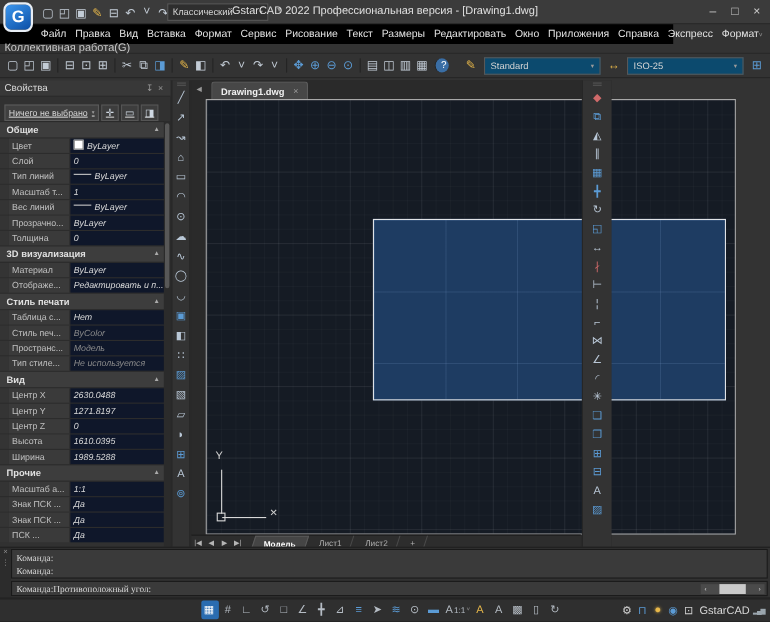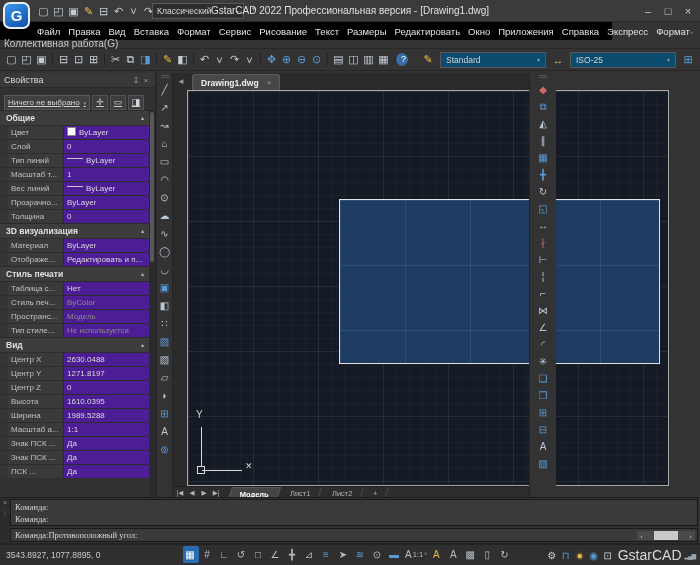--- a/index.html
+++ b/index.html
@@ -65,22 +65,22 @@
   .props-ctl .pbtn { width:16px; height:15px; background:#3d3d3d; border:1px solid #555; margin-left:2px;
     color:#cfd8e2; font-size:9px; text-align:center; line-height:13px; }
   .pgrid { position:absolute; left:0; top:37px; right:6px; bottom:0; overflow:hidden; }
   .psec-head { height:15px; line-height:15px; background:#3d3d3d; border-top:1px solid #2a2a2a;
     font-size:8.5px; font-weight:bold; color:#e0e0e0; padding-left:6px; display:flex; align-items:center; }
   .psec-head .caret { margin-left:auto; margin-right:5px; font-size:6px; color:#aaa; }
   .prow { display:flex; height:14px; line-height:13px; border-top:1px solid #2c2c2c; }
   .prow .gutter { width:8px; background:#343434; }
   .prow .plabel { width:56px; background:#3a3a3a; color:#c0c0c0; font-size:8px; padding-left:3px;
     overflow:hidden; white-space:nowrap; border-right:1px solid #2c2c2c; }
-  .prow .pval { flex:1; background:#4c1d95; color:#dadada; font-size:8px; padding-left:3px;
-    overflow:hidden; white-space:nowrap; }
+  .prow .pval { flex:1; background:#0f172a; color:#dadada; font-size:8px; padding-left:3px;
+    overflow:hidden; white-space:nowrap;font-style:italic; }
   .prow .pval[data-muted="true"] { color:#8a8a8a; }
   .prow .pval[data-pre="swatch"]::before { content:""; display:inline-block; width:7px; height:7px;
     background:#fff; border:1px solid #888; margin-right:3px; vertical-align:-1px; }
   .prow .pval[data-pre="line"]::before { content:""; display:inline-block; width:16px; height:1px;
     background:#c8c8c8; margin:0 3px 2px 0; vertical-align:2px; }
   .props-scroll { position:absolute; right:0; top:37px; bottom:0; width:6px; background:#2b2b2b; }
   .props-scroll .thumb { position:absolute; left:1px; top:2px; width:4px; height:150px; background:#575757; border-radius:2px; }
   
   .drawbar { position:absolute; left:157px; top:0; width:16px; height:426px; background:#333;
     border-right:1px solid #262626; display:flex; flex-direction:column; align-items:center; padding-top:2px; }
@@ -147,21 +147,21 @@
     margin-right:1px; padding:0 1px; display:flex; align-items:center; justify-content:center; }
   .tg[data-active="true"] { background:#2a6cb0; color:#fff; border-radius:2px; }
   .tg[data-tone="blue"] { color:#5b9bd5; }
   .tg[data-tone="yellow"] { color:#e8b84a; }
   .tg .tg-l { font-size:7.5px; margin-left:1px; }
   .tg .tg-c { font-size:5.5px; margin-left:1px; color:#9a9a9a; }
   .sright { position:absolute; right:5px; top:1px; display:flex; align-items:center; height:18px; }
   .sright .ic { width:14px; text-align:center; font-size:10px; color:#cfcfcf; }
   .sright .ic[data-tone="blue"] { color:#5b9bd5; }
   .sright .ic[data-tone="yellow"] { color:#e8b84a; text-shadow:0 0 3px #e8b84a; }
-  .brand { font-size:14px; color:#d8d8d8; margin:0 3px; }
+  .brand { font-size:10px; color:#d8d8d8; margin:0 3px; }
   .signal { font-size:6px; color:#9aa5ad; letter-spacing:-1px; }
 </style>
 </head>
 <body>
 
 <div class="app" data-name="gstarcad-window">
 
   <div class="titlebar" data-name="titlebar">
     <div class="logo" data-name="gstarcad-logo-icon"><span>G</span></div>
     <div class="qat" data-name="quick-access-toolbar">
@@ -382,20 +382,24 @@
               <span class="gutter"></span>
               <span class="plabel">Высота</span>
               <span class="pval">1610.0395</span>
             </div>
             <div class="prow" data-name="property-row">
               <span class="gutter"></span>
               <span class="plabel">Ширина</span>
               <span class="pval">1989.5288</span>
             </div>
         </div>
+        <div class="psec-head" data-name="section-header">
+            <span>Прочие</span>
+            <span class="caret" data-name="collapse-icon">▴</span>
+          </div>
         <div>
           <div class="prow" data-name="property-row">
               <span class="gutter"></span>
               <span class="plabel">Масштаб а...</span>
               <span class="pval">1:1</span>
             </div>
             <div class="prow" data-name="property-row">
               <span class="gutter"></span>
               <span class="plabel">Знак ПСК ...</span>
               <span class="pval">Да</span>
@@ -521,21 +525,20 @@
         <span class="arr" data-name="scroll-left-icon">‹</span>
         <span class="track">
             <span class="thumb" data-name="scrollbar-thumb"></span>
           </span>
         <span class="arr" data-name="scroll-right-icon">›</span>
       </div>
     </div>
   </div>
 
   <div class="statusbar" data-name="statusbar">
-    <div class="coords" data-name="cursor-coordinates">3543.8927, 1077.8895, 0</div>
     <div class="toggles">
       <span class="tg" data-name="snap-toggle" data-active="true">
           <span class="tg-g">▦</span>
           <span class="tg-l"></span>
           <span class="tg-c"></span>
         </span>
         <span class="tg" data-name="grid-toggle">
           <span class="tg-g">#</span>
           <span class="tg-l"></span>
           <span class="tg-c"></span>

